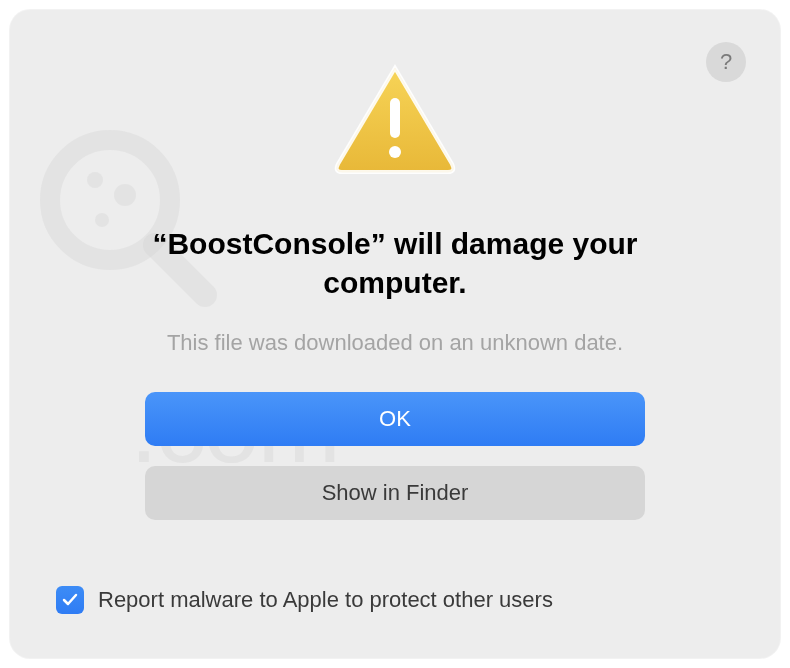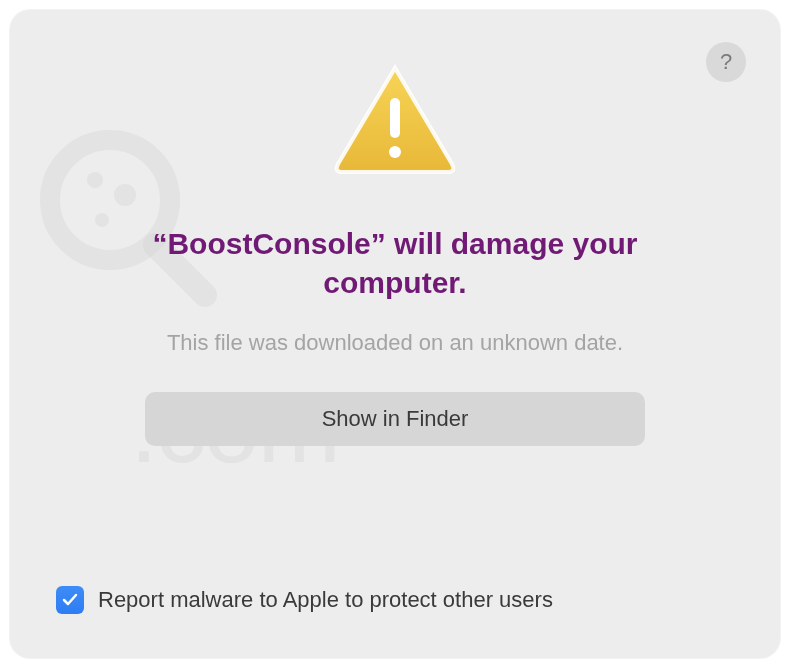--- a/index.html
+++ b/index.html
@@ -45,21 +45,21 @@
       cursor: pointer;
       border: none;
     }
     .warning-icon {
       margin-top: 10px;
       margin-bottom: 40px;
     }
     .title-text {
       font-size: 30px;
       font-weight: 700;
-      color: #701a75;
+      color: #000000;
       text-align: center;
       line-height: 1.3;
       margin-bottom: 28px;
       max-width: 560px;
     }
     .subtitle-text {
       font-size: 22px;
       font-weight: 400;
       color: #a4a4a4;
       text-align: center;
@@ -175,20 +175,23 @@
         <path d="M 65 8 L 122 104 Q 126 112 118 112 L 12 112 Q 4 112 8 104 Z" fill="none" stroke="#ffffff" stroke-width="4" opacity="0.9"></path>
         <rect x="60" y="38" width="10" height="40" rx="5" fill="#ffffff"></rect>
         <circle cx="65" cy="92" r="6" fill="#ffffff"></circle>
       </svg>
     </div>
 
     <div class="title-text">“BoostConsole” will damage your computer.</div>
 
     <div class="subtitle-text">This file was downloaded on an unknown date.</div>
 
+    <button class="button primary-button">
+      <span>OK</span>
+    </button>
 
     <button class="button secondary-button">
       <span>Show in Finder</span>
     </button>
   </div>
 
   <div class="checkbox-row">
     <div class="checkbox">
       <svg width="18" height="18" viewBox="0 0 18 18">
         <path d="M 3 9 L 7 13 L 15 4" stroke="#ffffff" stroke-width="2.5" fill="none" stroke-linecap="round" stroke-linejoin="round"></path>

